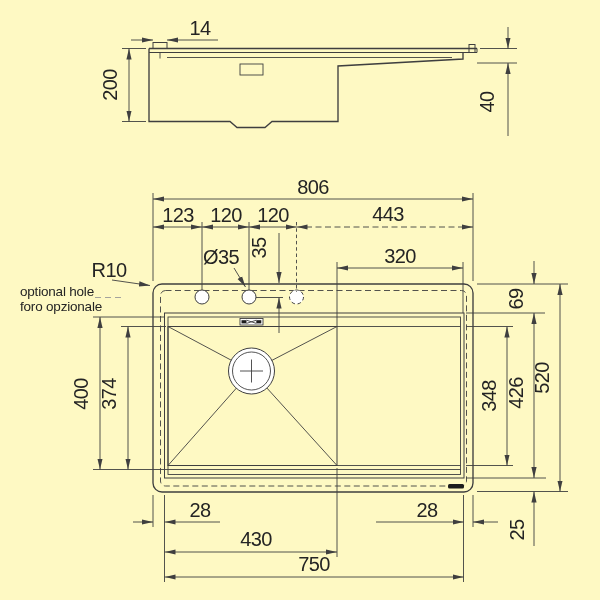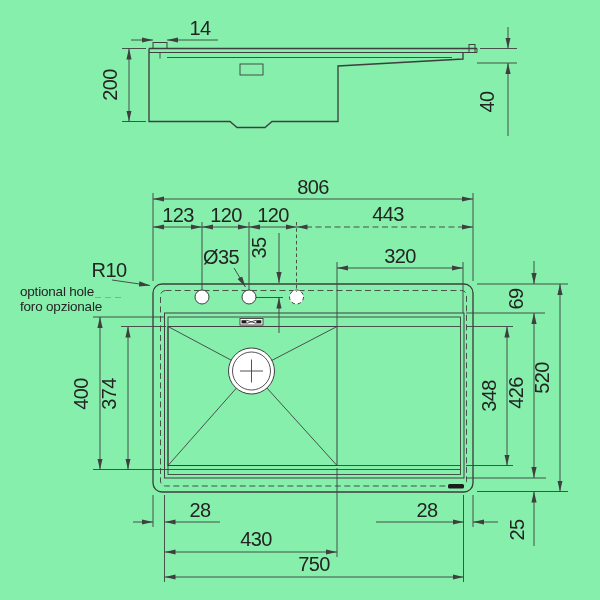--- a/index.html
+++ b/index.html
@@ -1,16 +1,16 @@
 <!DOCTYPE html>
 <html><head>
 <meta charset="utf-8">
 <style>
   html,body{margin:0;padding:0;background:#fff}
-  .page{width:600px;height:600px;background:#86efac;position:relative}
+  .page{width:600px;height:600px;background:#fef9c3;position:relative}
   svg{display:block}
   .ln{stroke:#3f3f3f;fill:none;stroke-width:1;stroke-linecap:butt}
   .thick{stroke-width:1.35}
   .thin{stroke-width:0.9}
   .dash{stroke-dasharray:6 3.5}
   .dash2{stroke-dasharray:3.5 2.8}
   .gray{stroke:#999;stroke-dasharray:6 4}
   .wfill{fill:#ffffff}
   .solidfill{fill:#1c1c1c;stroke:none}
   text{fill:#242424;font-family:"Liberation Sans","DejaVu Sans",sans-serif}

